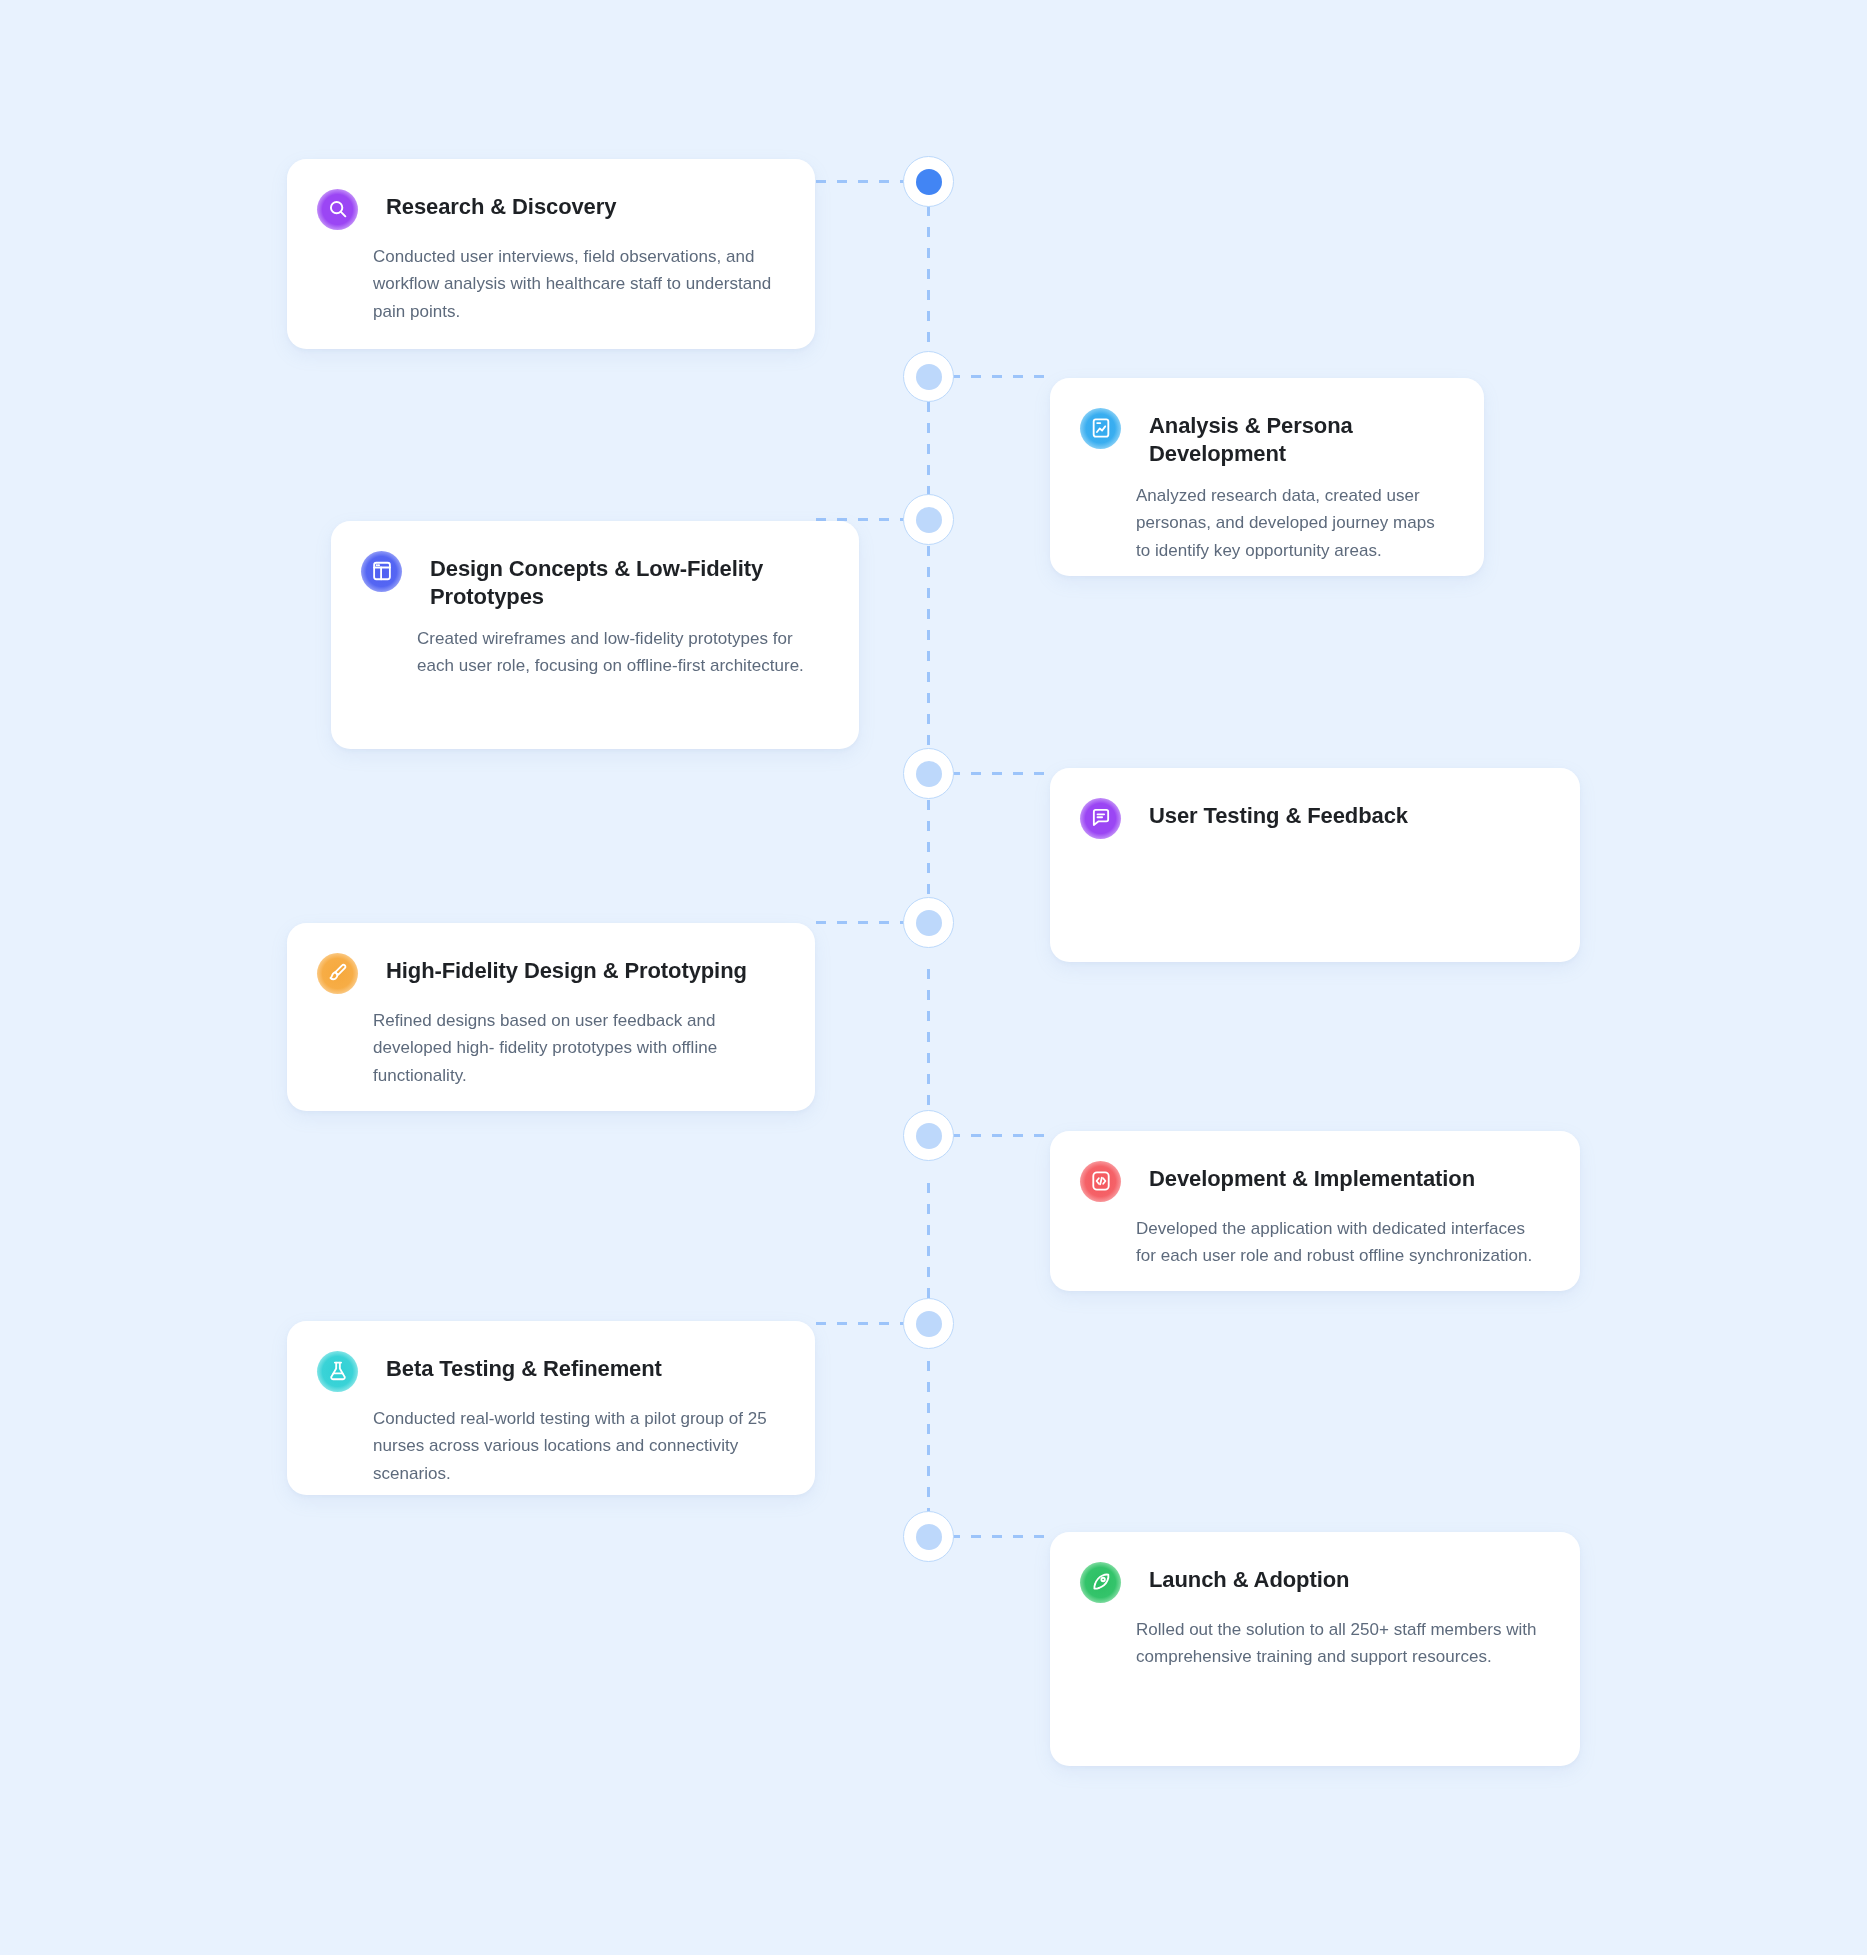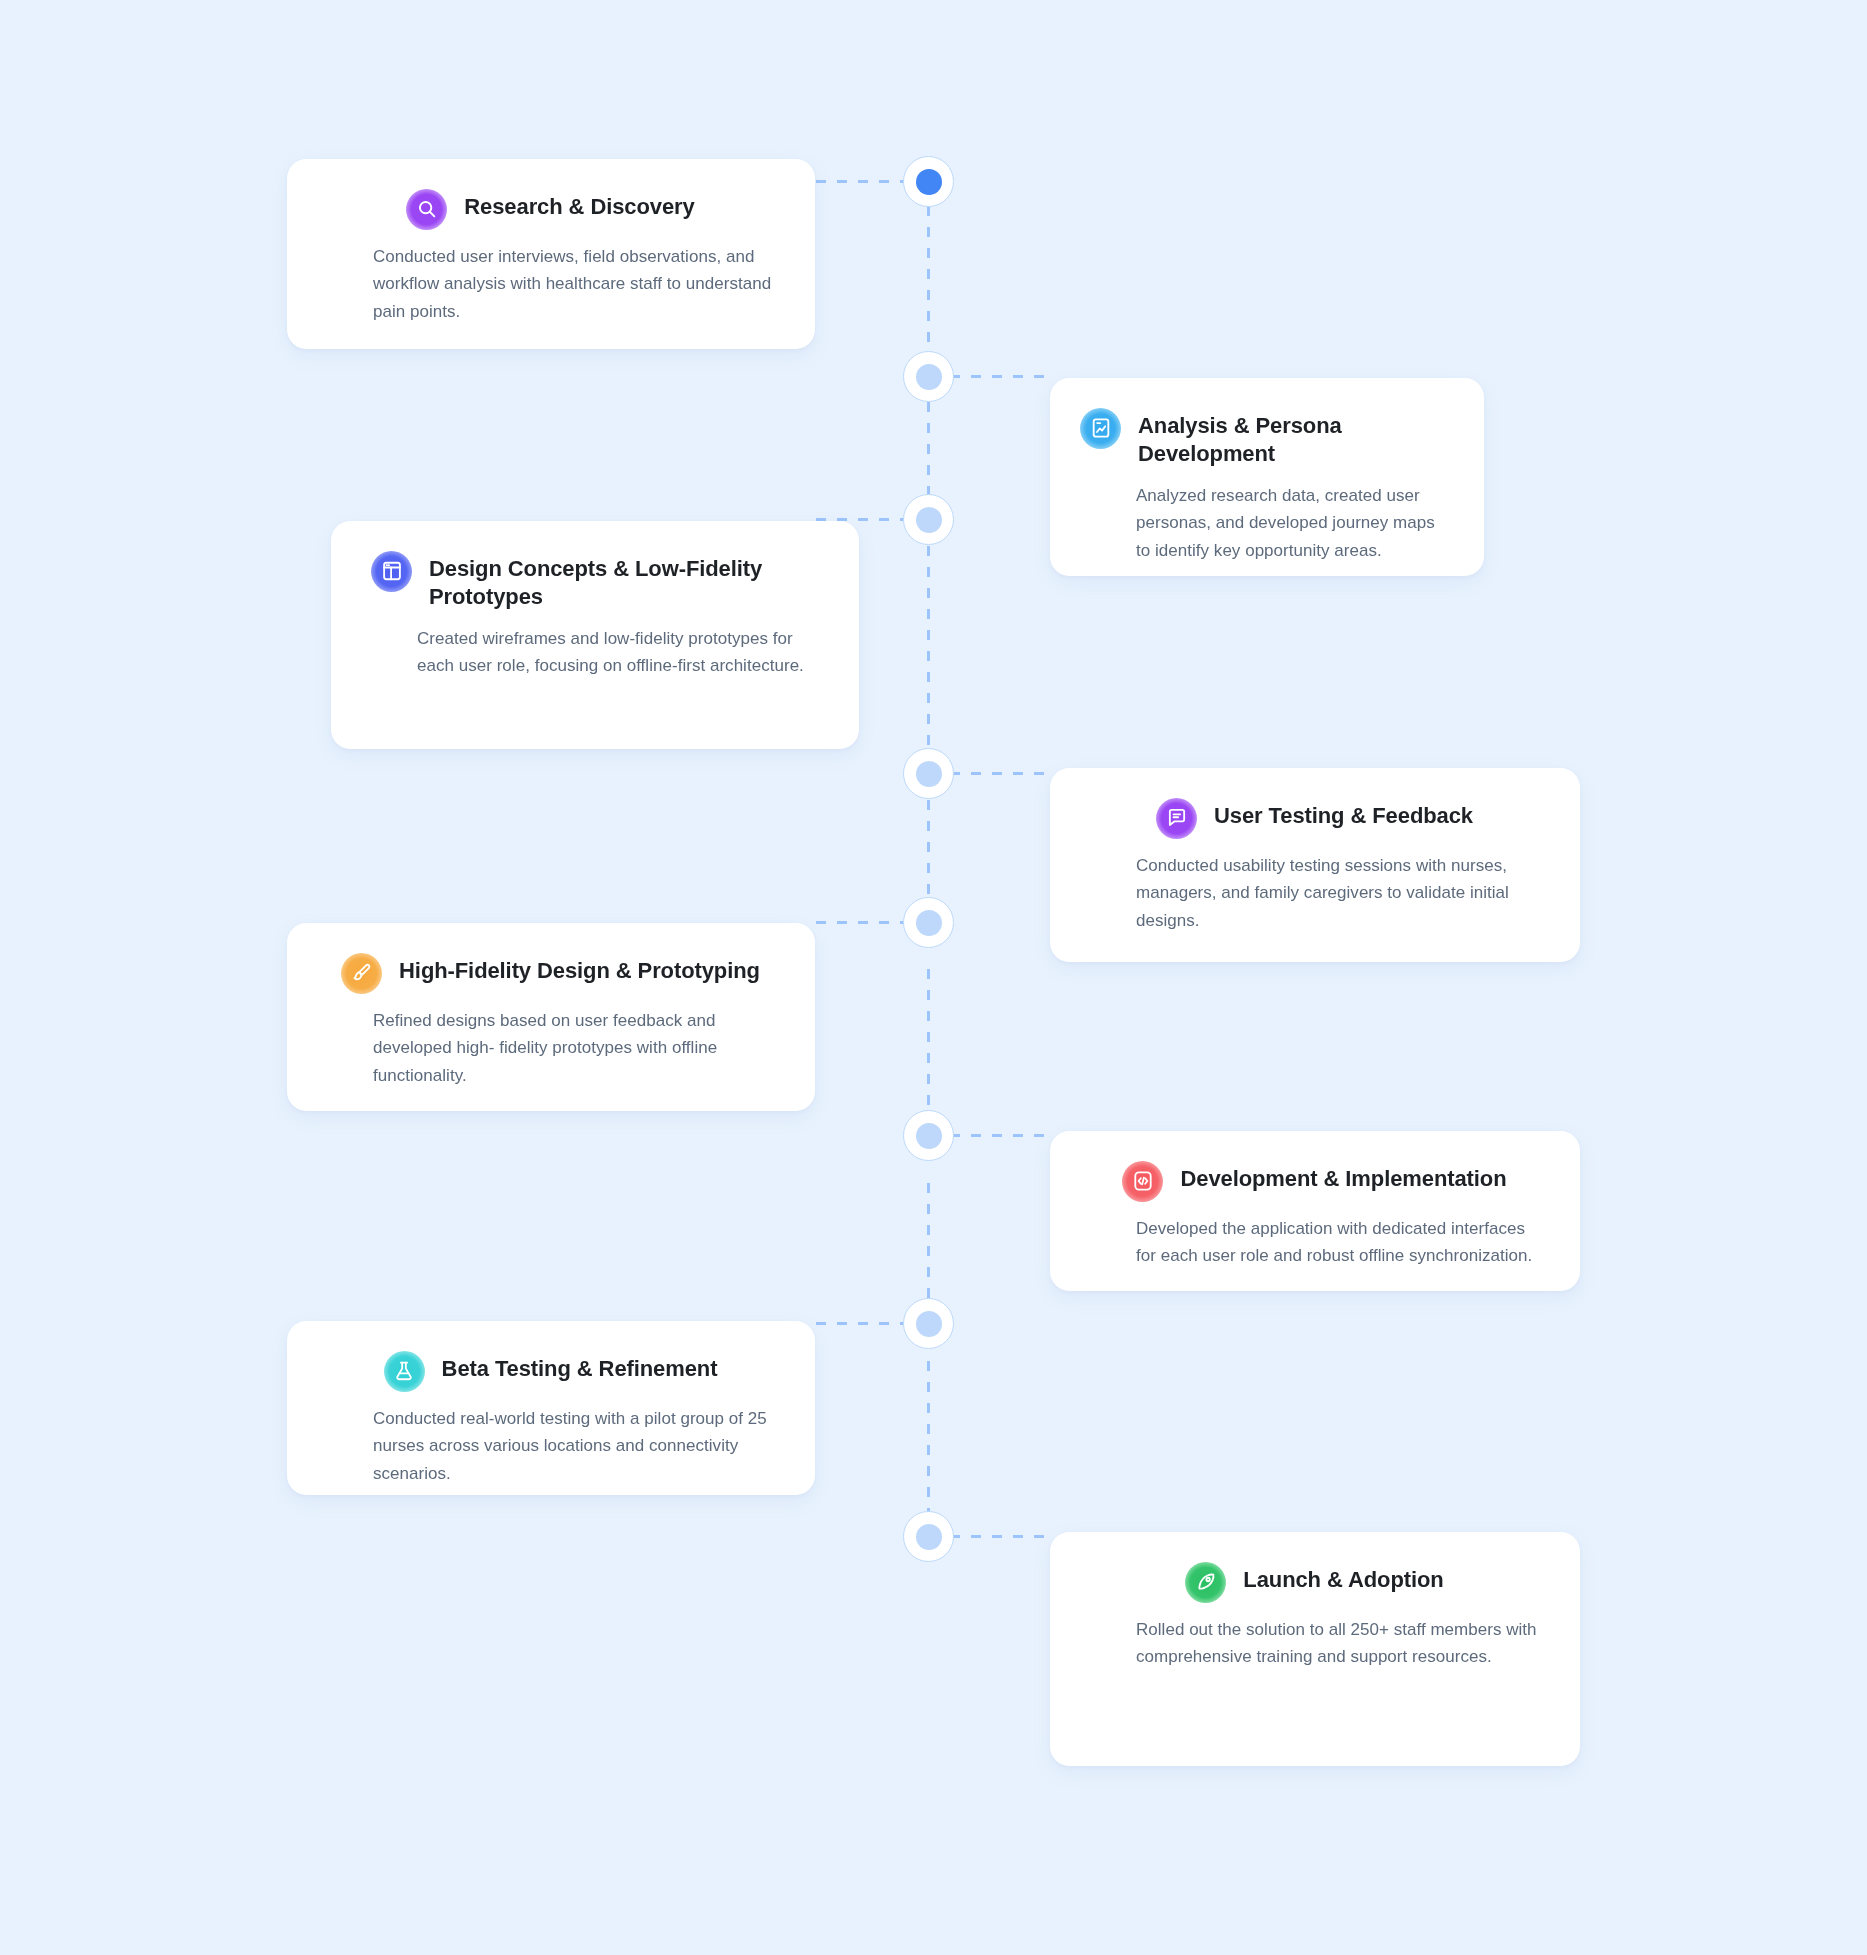--- a/index.html
+++ b/index.html
@@ -75,22 +75,21 @@
     box-sizing: border-box;
     box-shadow: 0 6.5px 18px rgba(125, 160, 205, 0.10),
                 0 1.3px 3.9px rgba(125, 160, 205, 0.07);
     z-index: 4;
     padding: 28.5px 31px 26px 30px;
   }
 
   .card-head {
     display: flex;
     align-items: flex-start;
-    gap: 17px;
-    justify-content: center;
+    gap: 28px;
   }
 
   
   .badge {
     flex: 0 0 auto;
     width: 41px;
     height: 41px;
     border-radius: 50%;
     display: flex;
     align-items: center;
@@ -225,21 +224,20 @@
     <div class="card-head">
       <div class="badge violet">
         <svg viewBox="0 0 24 24" fill="none" stroke="#ffffff" stroke-width="2" stroke-linecap="round" stroke-linejoin="round">
           <path d="M4.2 5.2 a2 2 0 0 1 2-2 h11.6 a2 2 0 0 1 2 2 v8.4 a2 2 0 0 1 -2 2 h-8.4 l-5.2 4 z"></path>
           <line x1="8.2" y1="8" x2="15.4" y2="8"></line>
           <line x1="8.2" y1="11.2" x2="13.2" y2="11.2"></line>
         </svg>
       </div>
       <h3 class="card-title">User Testing &amp; Feedback</h3>
     </div>
-    <p class="card-desc indent">Conducted usability testing sessions with nurses, managers, and family caregivers to validate initial designs.</p>
   </div>
 
   <div class="card" style="left:287px; top:923px; width:528px; height:188px;">
     <div class="card-head">
       <div class="badge amber">
         <svg viewBox="0 0 24 24" fill="none" stroke="#ffffff" stroke-width="2" stroke-linecap="round" stroke-linejoin="round">
           <path d="M19.4 3.6 a2 2 0 0 0 -2.9 0 L9.1 11 l3 3 7.3 -7.4 a2 2 0 0 0 0 -3 z"></path>
           <path d="M9.1 11 c-1.9 0.6 -3.3 2.2 -3.7 4.2 -0.2 1.1 -0.9 1.8 -1.6 2.3 1.5 1.4 4 1.6 5.6 0.4 1.4 -1 2 -2.6 1.7 -3.9 z"></path>
         </svg>
       </div>

